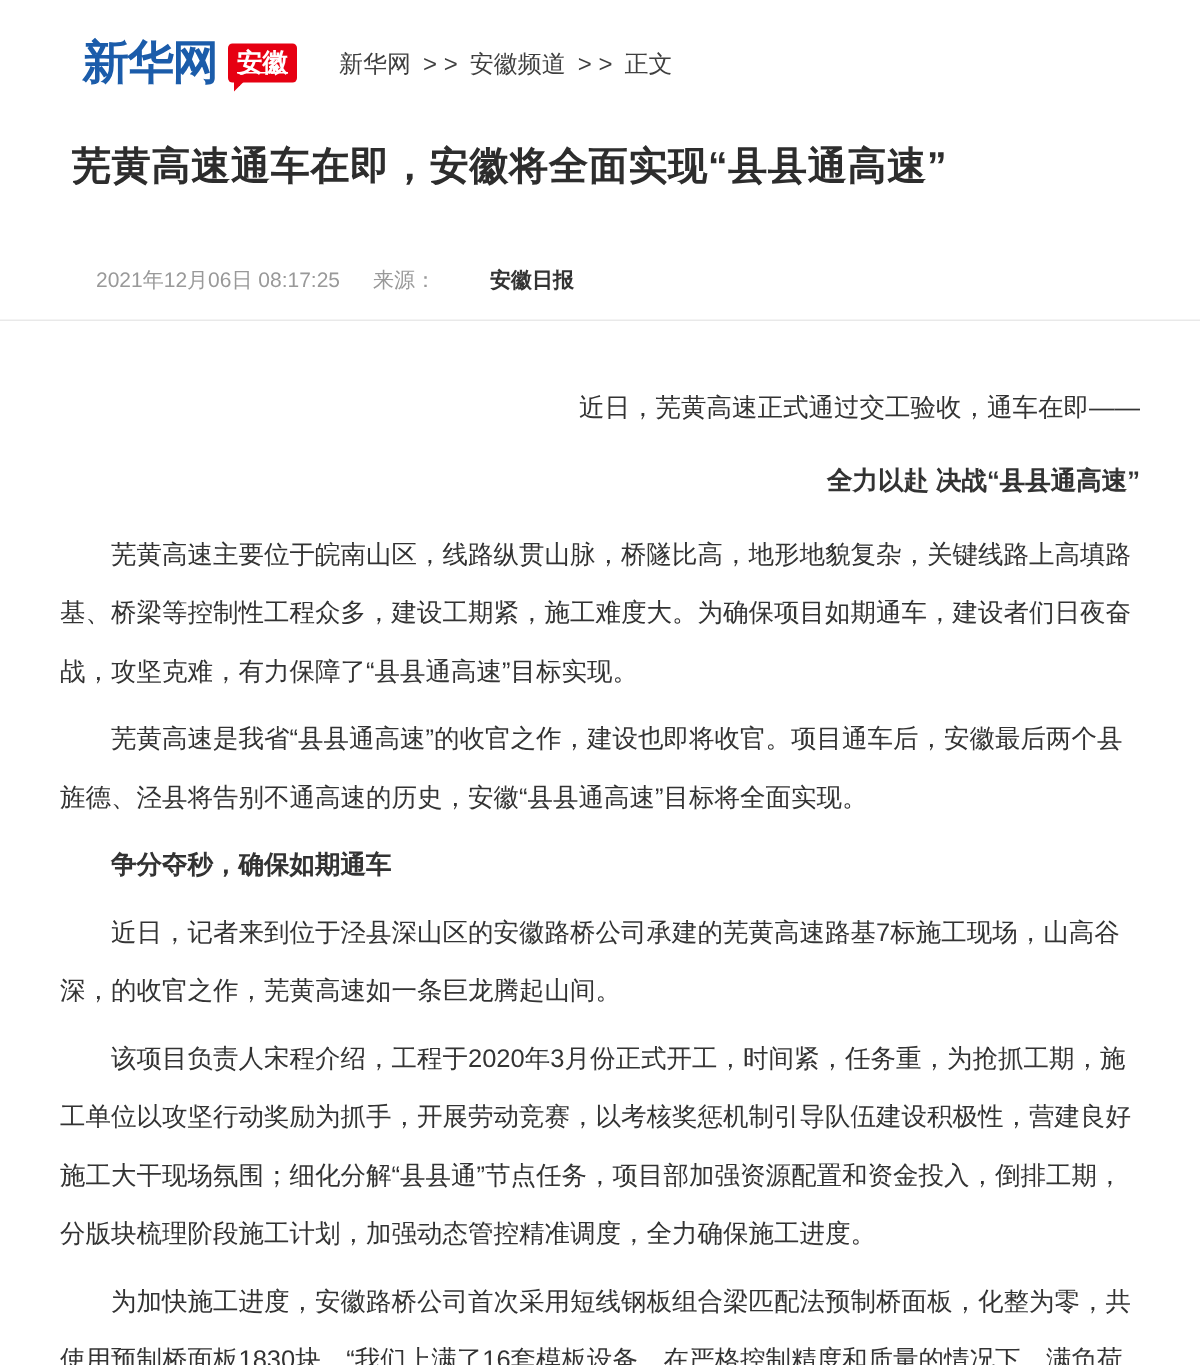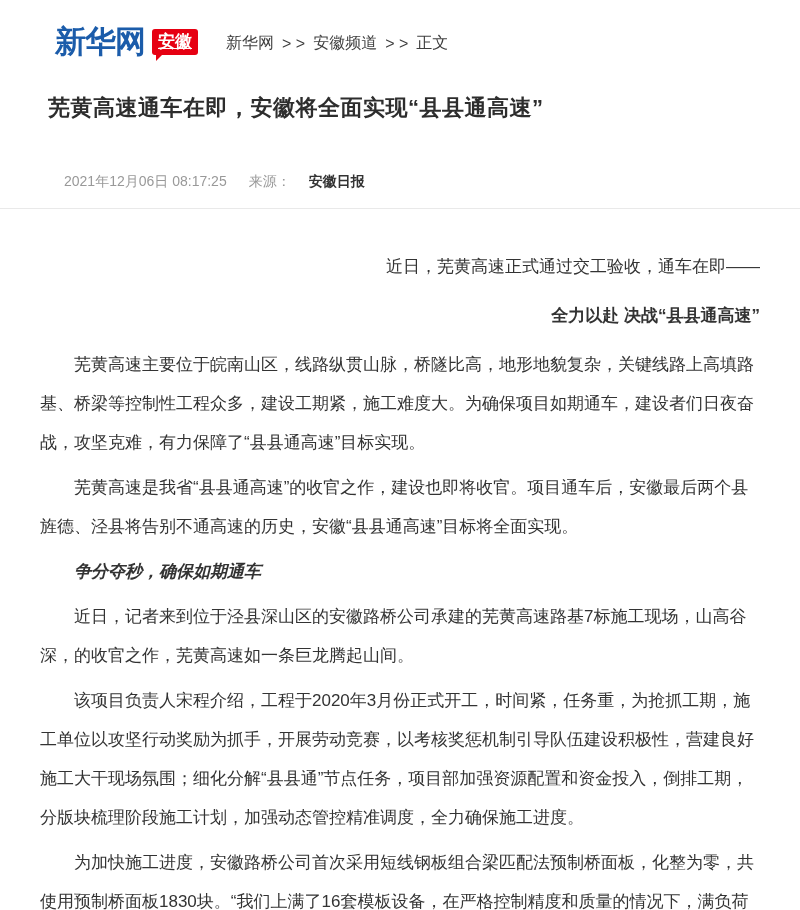--- a/index.html
+++ b/index.html
@@ -55,57 +55,57 @@
     align-items: center;
     gap: 8px;
     padding-top: 4px;
   }
   .breadcrumb a { color: #3f3f3f; text-decoration: none; cursor: pointer; }
   .breadcrumb .sep { color: #3f3f3f; }
 
   
   .article-title {
     margin: 36px 48px 0 48px;
-    font-size: 22px;
+    font-size: 26px;
     font-weight: 700;
     color: #2d2d2d;
     line-height: 1.35;
     letter-spacing: 0.5px;
   }
   .article-meta {
     display: flex;
     align-items: baseline;
     margin: 22px 0 0 64px;
     font-size: 14px;
     color: var(--meta-gray, #999);
   }
   .meta-date { color: var(--meta-gray, #999); margin-top: 28px; }
   .meta-source-label { margin-left: 22px; color: var(--meta-gray, #999); }
-  .meta-source-name { margin-left: 18px; color: #333; font-weight: 700; font-size: 14px; }
+  .meta-source-name { margin-left: 36px; color: #333; font-weight: 700; font-size: 14px; }
   .divider {
     margin-top: 17px;
     border: 0;
     border-bottom: 1px solid var(--divider, #e9e9e9);
     width: 100%;
   }
 
   
   .article-body {
     padding: 30px 40px 30px 40px;
     font-size: 17px;
     color: #333;
   }
   .article-body p {
     margin: 0 0 6px 0;
     line-height: 39px;
   }
   .p-center { text-align: right; text-indent: 0; margin-bottom: 10px !important; }
   .p-bold { font-weight: 700; }
   .p-body { text-indent: 2em; }
-  .p-subhead { text-indent: 2em; font-weight: 700; font-style: italic; }
+  .p-subhead { text-indent: 2em; font-weight: 700; }
 </style>
 </head>
 <body>
 
 <div class="page">
 
   <header class="site-header">
     <div class="logo-group">
       <span class="logo-text">新华网</span>
       <span class="logo-badge">安徽</span>

